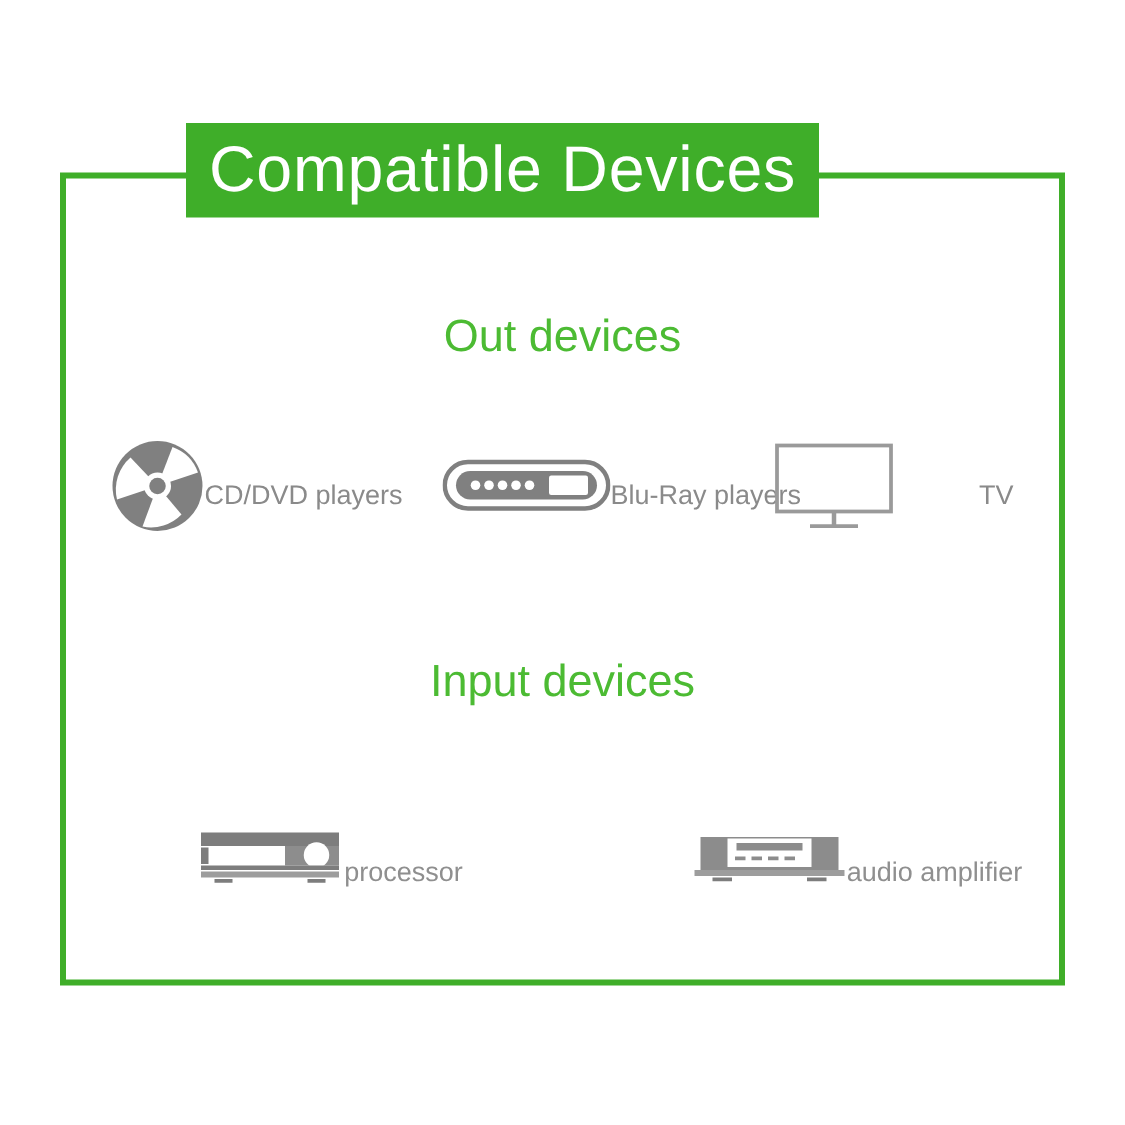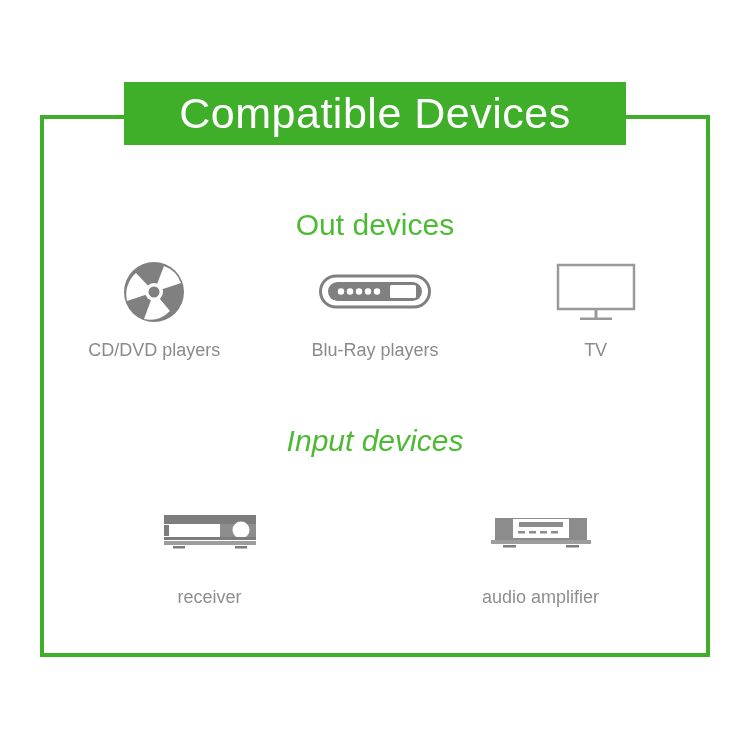--- a/index.html
+++ b/index.html
@@ -33,21 +33,21 @@
     border: 4px solid #3fae29;
     box-sizing: border-box;
     background: transparent;
   }
 
   
   .title-banner {
     position: absolute;
     left: 124px;
     top: 82px;
-    width: 502px;
+    width: 422px;
     height: 63px;
     background: #3fae29;
     display: flex;
     align-items: center;
     justify-content: center;
     z-index: 3;
   }
   .title-banner .title-text {
     color: #ffffff;
     font-size: 43px;
@@ -62,38 +62,38 @@
     position: absolute;
     width: 100%;
     text-align: center;
     color: #4cbb33;
     font-size: 30px;
     line-height: 30px;
     white-space: nowrap;
     margin-top: 25px;
   }
   #heading-out   { top: 185px; }
-  #heading-input { top: 401px; font-style: italic; }
+  #heading-input { top: 415px; }
 
   
   .device-row {
     position: absolute;
     left: 44px;
     width: 662px;
     display: flex;
     align-items: flex-end;
     justify-content: space-around;
   }
   #row-out   { top: 248px;  height: 112px; }
   #row-input { top: 485px;  height: 122px; }
 
   .device-item {
     width: 160px;
     display: flex;
-    flex-direction: column;
+    flex-direction: row;
     align-items: center;
     justify-content: space-between;
   }
   .device-icon {
     height: 72px;
     display: flex;
     align-items: center;
     justify-content: center;
   }
   .device-label {
@@ -179,21 +179,21 @@
           <rect x="4" y="15" width="92" height="13" fill="#ffffff"></rect>
           <rect x="4" y="16" width="5" height="11" fill="#7d7d7d"></rect>
           <rect x="60" y="15" width="36" height="13" fill="#8d8d8d"></rect>
           <circle cx="81" cy="21" r="8.5" fill="#ffffff"></circle>
           <rect x="4" y="28" width="92" height="3" fill="#7d7d7d"></rect>
           <rect x="4" y="32" width="92" height="4" fill="#9d9d9d"></rect>
           <rect x="13" y="37" width="12" height="2.5" fill="#7d7d7d"></rect>
           <rect x="75" y="37" width="12" height="2.5" fill="#7d7d7d"></rect>
         </svg>
       </div>
-      <div class="device-label">receiver</div>
+      <div class="device-label">processor</div>
     </div>
 
 
     <div class="device-item">
       <div class="device-icon">
         <svg width="104" height="42" viewBox="0 0 104 42" aria-hidden="true">
           <rect x="6" y="8" width="92" height="22" fill="#8c8c8c"></rect>
           <rect x="24" y="9" width="56" height="19" fill="#ffffff"></rect>
           <rect x="30" y="12" width="44" height="5" fill="#8c8c8c"></rect>
           <rect x="29" y="21" width="7" height="2.5" fill="#8c8c8c"></rect>

